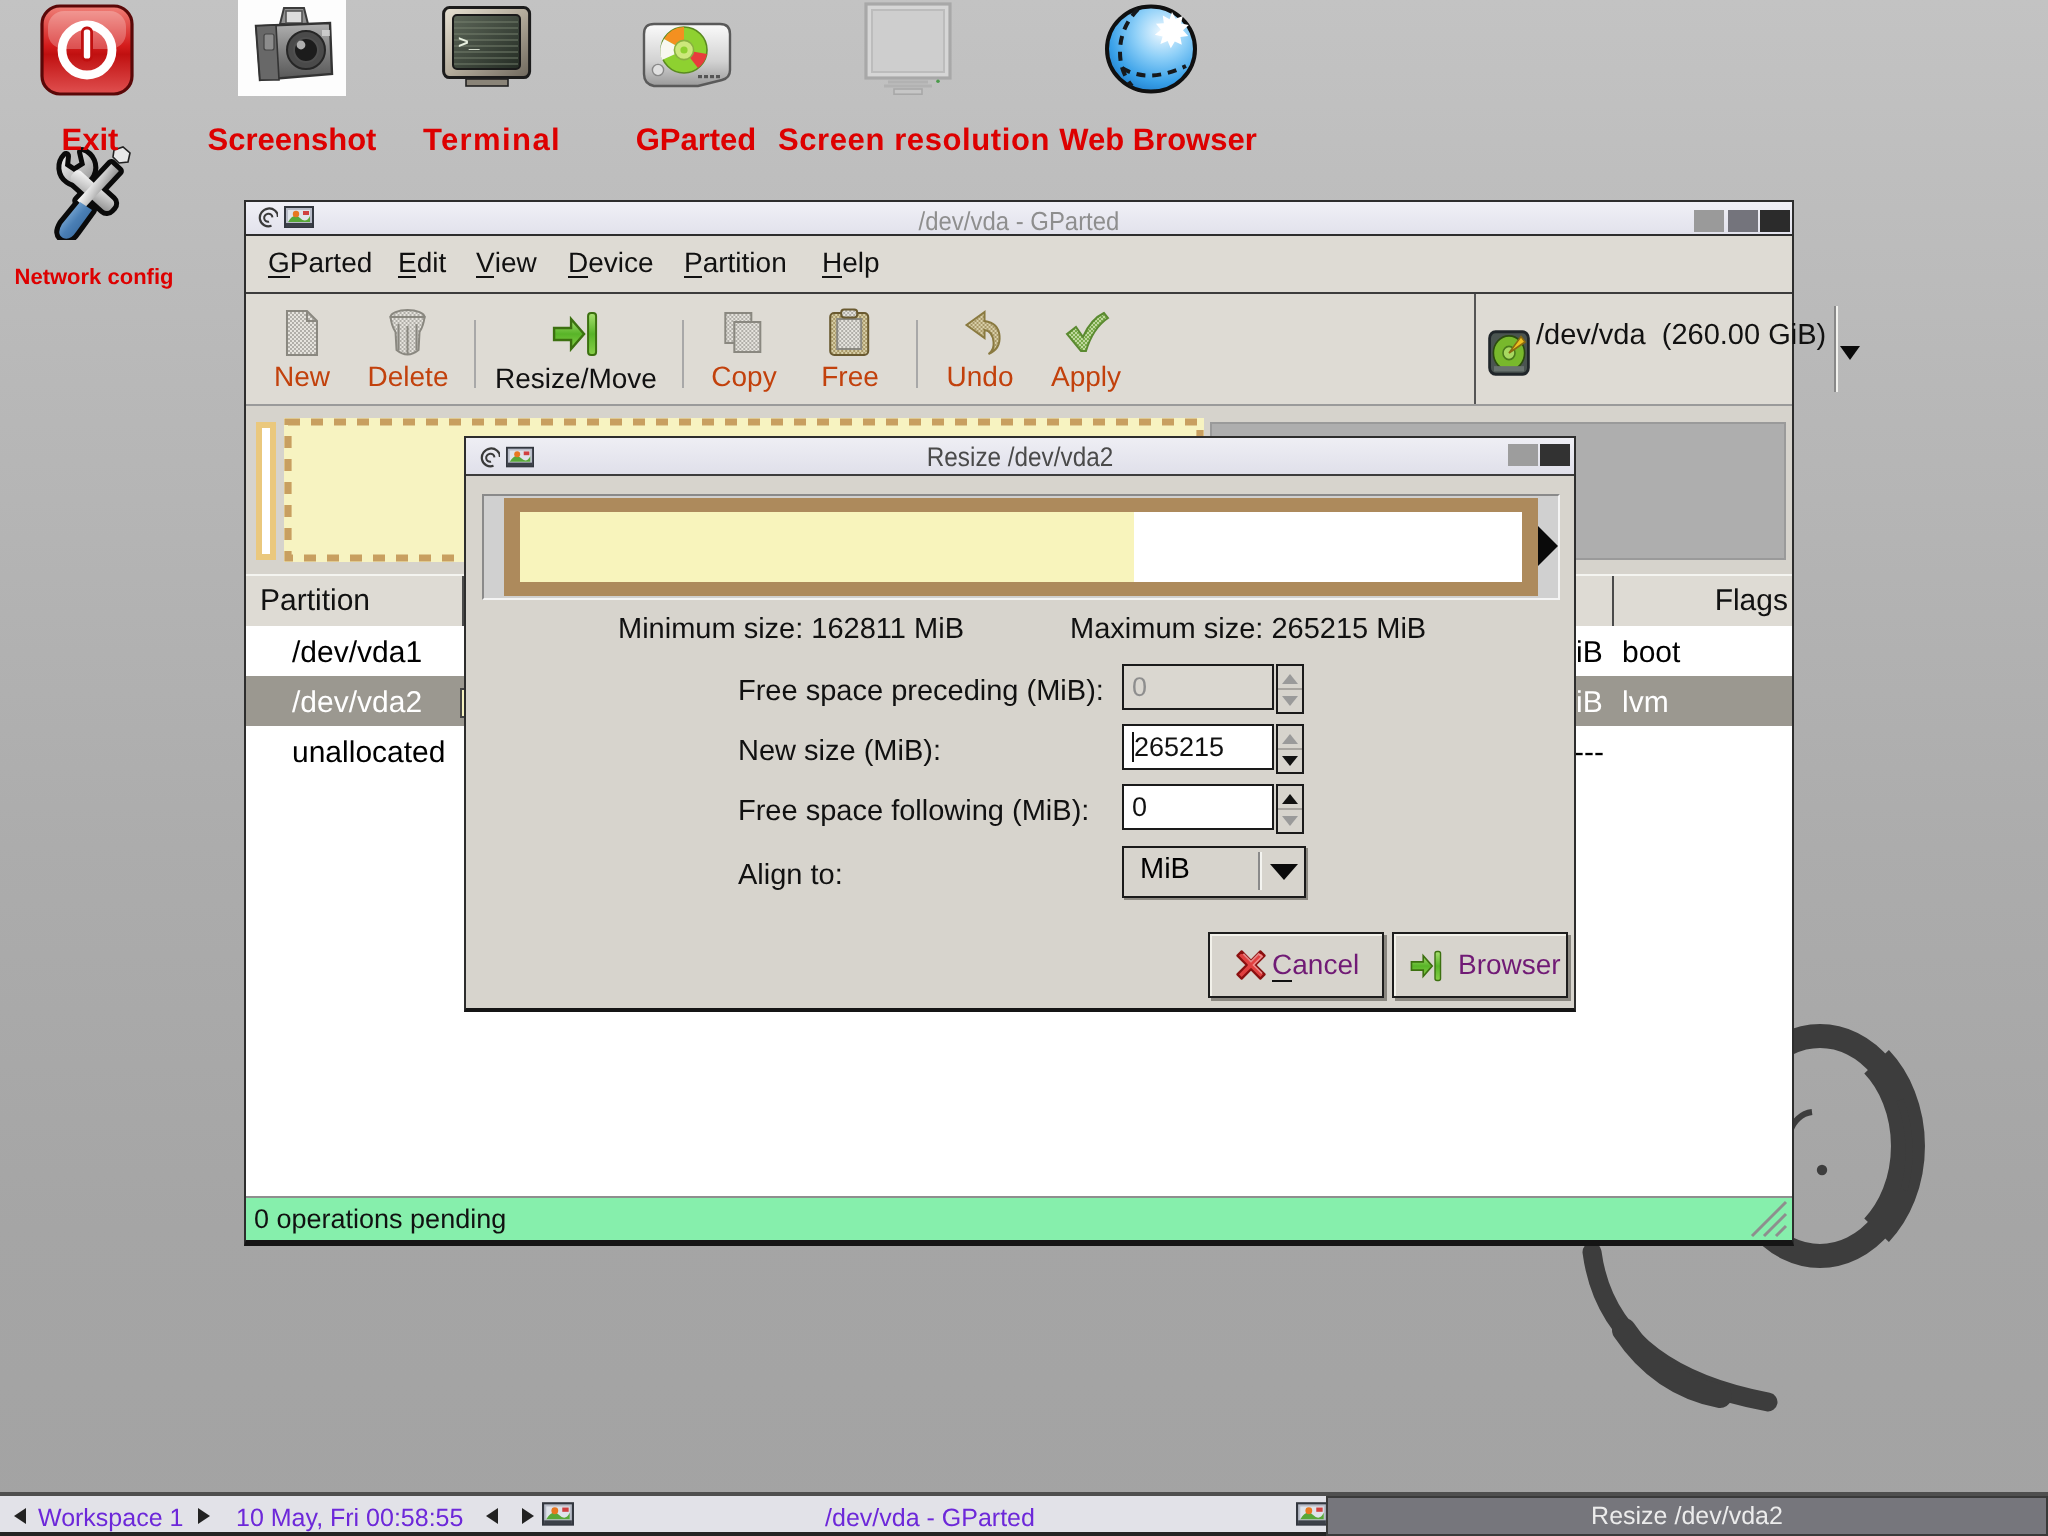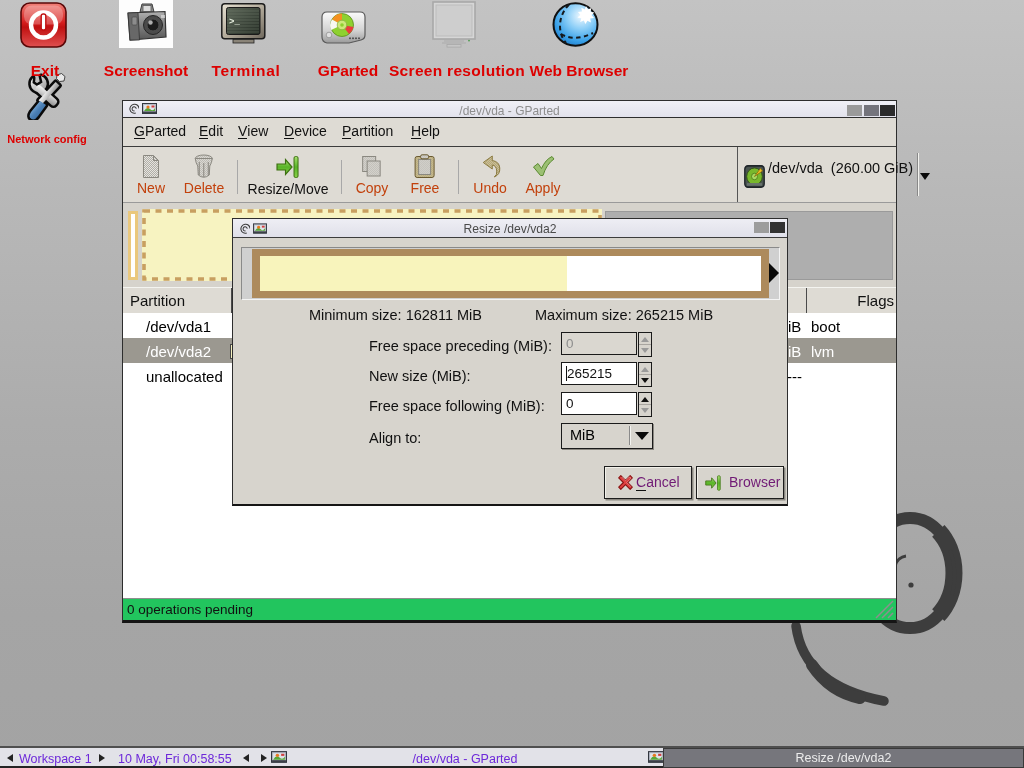--- a/index.html
+++ b/index.html
@@ -22,21 +22,21 @@
 .titem{position:absolute;top:7px;text-align:center;transform:translateX(-50%);}
 .titem svg{display:block;margin:0 auto;}
 .titem .cap{display:block;margin-top:1px;font-size:14px;color:#c2410c;white-space:nowrap;}
 .titem .cap.en{color:#111;}
 .tsep{position:absolute;top:13px;width:1px;height:34px;background:#a8a8a8;}
 #combo{position:absolute;left:574px;top:46px;width:199px;height:55px;border-left:1px solid #555;margin-left:40px;}
 #diskarea{position:absolute;left:0;top:102px;width:100%;height:84px;background:#d6d3cc;}
 #thead{position:absolute;left:0;top:186px;width:100%;height:25px;background:#dedbd4;border-top:1px solid #f4f4f0;border-bottom:1px solid #4a4a4a;font-size:15px;color:#111;}
 #tbody{position:absolute;left:0;top:212px;width:100%;height:285px;background:#ffffff;font-size:15px;}
 .trow{position:absolute;left:0;width:100%;height:25px;}
-#statusbar{position:absolute;left:0;bottom:0;width:100%;height:21px;background:#22c55e;border-top:1px solid #8e8e8e;}
+#statusbar{position:absolute;left:0;bottom:0;width:100%;height:21px;background:#86efac;border-top:1px solid #8e8e8e;}
 #statusbar .txt{position:absolute;left:4px;top:3px;font-size:13.5px;color:#111;}
 
 #dlg{position:absolute;left:232px;top:218px;width:554px;height:285px;
   background:#d7d4cd;border:1px solid #2d2d2d;border-bottom:2px solid #151515;z-index:20;}
 #dtitle{position:absolute;left:0;top:0;width:100%;height:18px;
   background:linear-gradient(180deg,#eeeef4,#e0e0ea);border-bottom:1px solid #3c3c3c;}
 #dtitle .txt{position:absolute;left:0;right:0;top:2px;text-align:center;font-size:13.5px;color:#4a4a4a;transform:scaleX(0.9);}
 .frow{position:absolute;font-size:14.5px;color:#111;white-space:nowrap;}
 .spinbox{position:absolute;height:23px;background:#fff;border:1px solid #1a1a1a;font-size:13.5px;box-sizing:border-box;}
 .spinner{position:absolute;width:12px;height:23px;background:#d7d4cd;border:1px solid #1a1a1a;border-left:1px solid #1a1a1a;}

